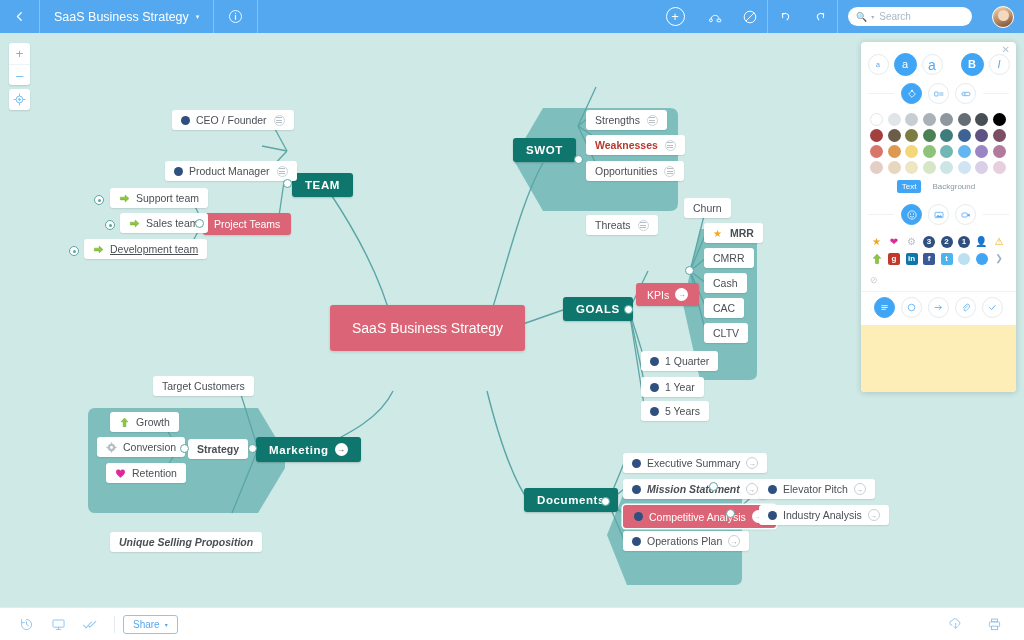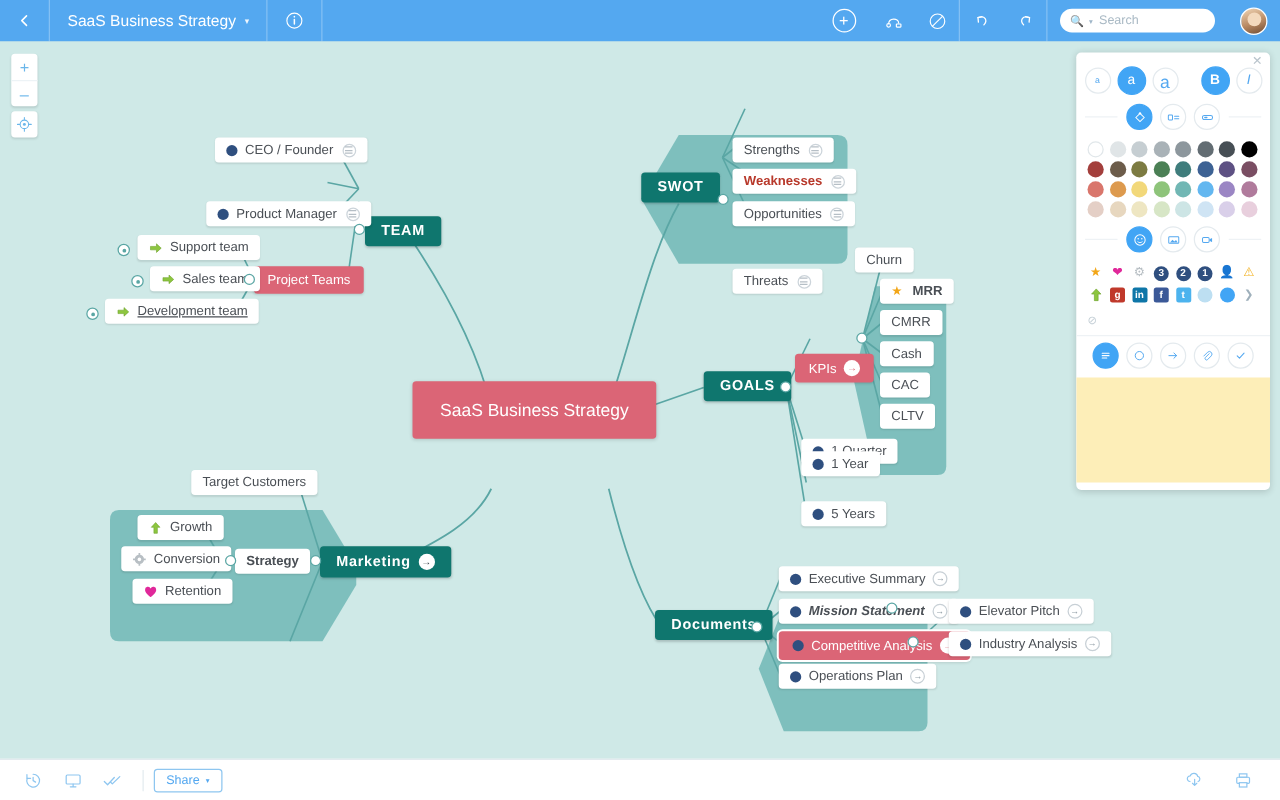--- a/index.html
+++ b/index.html
@@ -508,21 +508,21 @@
       <span>CAC</span>
     </div>
     <div class="node n-leaf" style="left:704px; top:290px;">
       <span>CLTV</span>
     </div>
 
     <div class="node n-leaf" style="left:641px; top:318px;">
       <span class="dot-blue"></span>
       <span>1 Quarter</span>
     </div>
-    <div class="node n-leaf" style="left:641px; top:328px;">
+    <div class="node n-leaf" style="left:641px; top:344px;">
       <span class="dot-blue"></span>
       <span>1 Year</span>
     </div>
     <div class="node n-leaf" style="left:641px; top:368px;">
       <span class="dot-blue"></span>
       <span>5 Years</span>
     </div>
 
     <div class="node n-dark" style="left:256px; top:404px;">
       <span>Marketing</span>
@@ -556,20 +556,23 @@
         </g>
       </svg>
       <span>Conversion</span>
     </div>
     <div class="node n-leaf" style="left:106px; top:430px;">
       <svg class="ic" viewBox="0 0 16 16">
         <path d="M8 14S1.5 9.6 1.5 5.7A3.4 3.4 0 0 1 8 4.1a3.4 3.4 0 0 1 6.5 1.6C14.5 9.6 8 14 8 14z" fill="#e0289a"></path>
       </svg>
       <span>Retention</span>
     </div>
+    <div class="node n-leaf" style="left:110px; top:499px;">
+      <span class="bolditalic">Unique Selling Proposition</span>
+    </div>
 
     <div class="node n-dark" style="left:524px; top:455px;">
       <span>Documents</span>
     </div>
     <div class="conn" style="left:601px; top:464px;"></div>
 
     <div class="node n-leaf" style="left:623px; top:420px;">
       <span class="dot-blue"></span>
       <span>Executive Summary</span>
       <span class="arr-ico">→</span>
@@ -670,20 +673,24 @@
         <div class="sw" style="background:#e4cfc6"></div>
         <div class="sw" style="background:#e7d7bf"></div>
         <div class="sw" style="background:#eee6c2"></div>
         <div class="sw" style="background:#d7e6c6"></div>
         <div class="sw" style="background:#cde5e5"></div>
         <div class="sw" style="background:#cfe4f4"></div>
         <div class="sw" style="background:#d9cfe9"></div>
         <div class="sw" style="background:#e8cfdd"></div>
       </div>
 
+      <div class="tabs">
+        <span class="tab on">Text</span>
+        <span class="tab">Background</span>
+      </div>
 
       <div class="pnl-row2">
         <div class="cbtn on">
           <svg viewBox="0 0 18 18" width="12" height="12">
             <circle cx="9" cy="9" r="6.2" fill="none" stroke="#fff" stroke-width="1.2"></circle>
             <circle cx="6.8" cy="7.4" r=".9" fill="#fff"></circle>
               <circle cx="11.2" cy="7.4" r=".9" fill="#fff"></circle>
             <path d="M6.4 11.2c1.4 1.4 3.8 1.4 5.2 0" fill="none" stroke="#fff" stroke-width="1.1" stroke-linecap="round"></path>
           </svg>
         </div>

